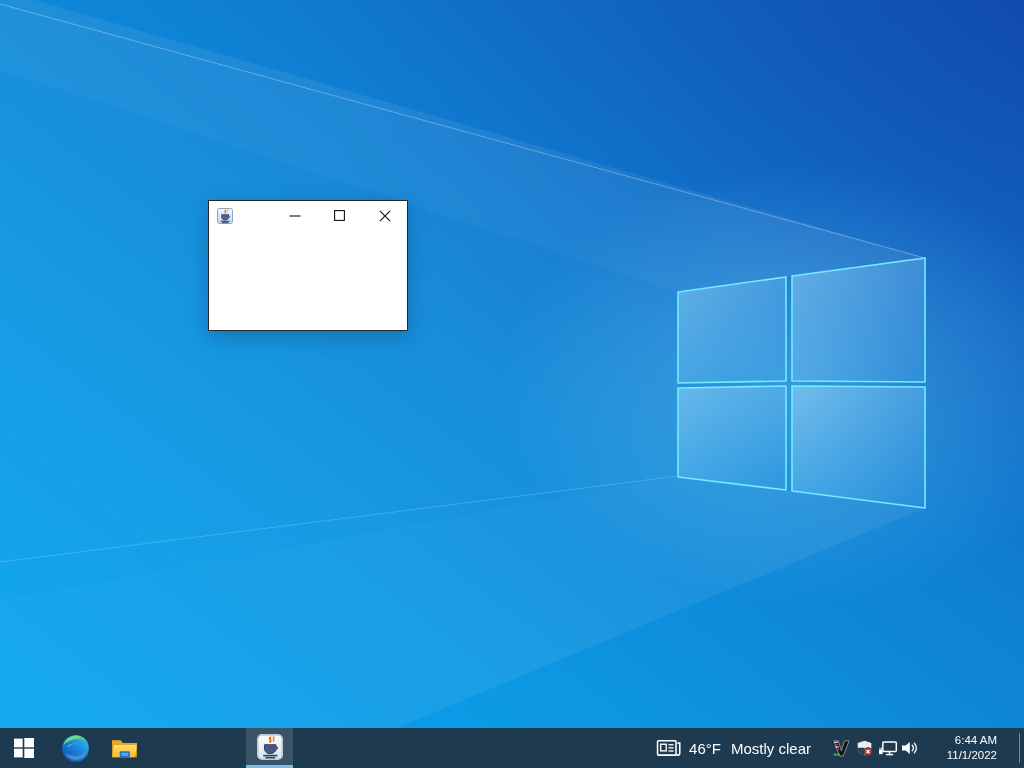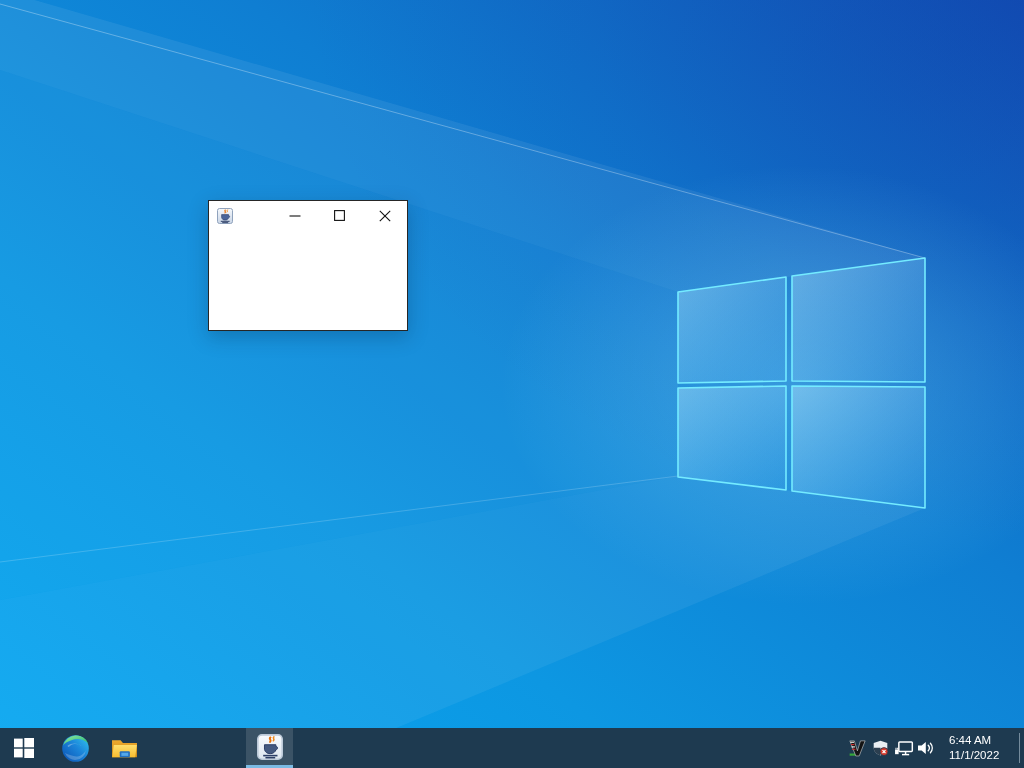--- a/index.html
+++ b/index.html
@@ -28,21 +28,21 @@
     border-bottom:3px solid #7cbbe4;}
   .tb-java .java-chip{width:26px;height:26px;}
 
   .tray{position:absolute;right:0;top:0;height:40px;display:flex;align-items:center;color:#fff;}
   .news-widget{display:flex;align-items:center;height:40px;padding:0 6px 0 8px;}
   .news-widget svg{margin-right:7px;display:block;}
   .weather-temp{font-size:15px;margin-right:10px;color:#fff;}
   .weather-cond{font-size:15px;color:#fff;}
   .tray-icons{display:flex;align-items:center;margin:0 6px 0 13px;}
   .tray-ic{width:23px;height:40px;display:flex;align-items:center;justify-content:center;}
-  .clock{width:64px;text-align:left;font-size:11.5px;line-height:15px;color:#fff;margin:0 6px 0 5px;}
+  .clock{width:64px;text-align:right;font-size:11.5px;line-height:15px;color:#fff;margin:0 22px 0 5px;}
   .sep{width:1px;height:30px;background:rgba(190,205,218,0.55);}
   .show-desktop{width:4px;height:40px;}
 </style>
 </head>
 <body>
 
 <div class="desktop">
 
   <svg class="wallpaper" width="1024" height="768" viewBox="0 0 1024 768" preserveAspectRatio="none">
     <defs>
@@ -188,20 +188,32 @@
         <path d="M8.3,2.1 C6.9,3 9.4,3.8 8,4.9" stroke="#e8710a" stroke-width="1.2" fill="none" stroke-linecap="round"></path>
         <path d="M10.4,1.8 C9.3,2.5 11.2,3.2 10.1,4.1" stroke="#f08a1d" stroke-width="1" fill="none" stroke-linecap="round"></path>
         <path d="M4.6,6.6 h7 v1 c1.4,0.1 1.4,2 0,2.1 c-0.4,1.5 -1.7,2.4 -3.5,2.4 c-1.8,0 -3.1,-0.9 -3.5,-2.6 z" fill="#44597f" stroke="#2c3e66" stroke-width="0.6"></path>
         <line x1="3.8" y1="13.3" x2="12.6" y2="13.3" stroke="#2c3e66" stroke-width="1"></line>
         <line x1="5.2" y1="14.6" x2="11.2" y2="14.6" stroke="#2c3e66" stroke-width="0.9"></line>
       </svg>
     </div>
 
     <div class="tray">
 
+      <div class="news-widget">
+        <svg width="26" height="20" viewBox="0 0 23 18" fill="none" stroke="#ffffff" stroke-width="1.4">
+          <rect x="1.2" y="2.4" width="16.6" height="13" rx="0.8"></rect>
+          <rect x="4" y="5.6" width="5" height="6" stroke-width="1.2"></rect>
+          <line x1="11" y1="6.1" x2="15.6" y2="6.1" stroke-width="1.2"></line>
+          <line x1="11" y1="8.9" x2="15.6" y2="8.9" stroke-width="1.2"></line>
+          <line x1="11" y1="11.7" x2="15.6" y2="11.7" stroke-width="1.2"></line>
+          <path d="M19.2,4.6 h2 v8.9 a1.9,1.9 0 0 1 -1.9,1.9 h-1.2"></path>
+        </svg>
+        <span class="weather-temp">46°F</span>
+        <span class="weather-cond">Mostly clear</span>
+      </div>
 
       <div class="tray-icons">
 
         <div class="tray-ic">
           <svg width="17" height="17" viewBox="0 0 16 16">
             <rect x="0.6" y="12.7" width="8.8" height="2.1" fill="#35a63c"></rect>
             <path d="M0.8,0.8 H5 L7.9,10.2 L10.8,0.8 H15.2 L9.6,15 H6.4 Z" fill="#141414" stroke="#e8e8e8" stroke-width="0.5"></path>
             <rect x="1.4" y="1.6" width="3.3" height="1" fill="#ffffff"></rect>
             <rect x="1.8" y="3.8" width="3.3" height="1" fill="#d42f2f"></rect>
             <rect x="2.3" y="6.0" width="3.3" height="1" fill="#ffffff"></rect>

